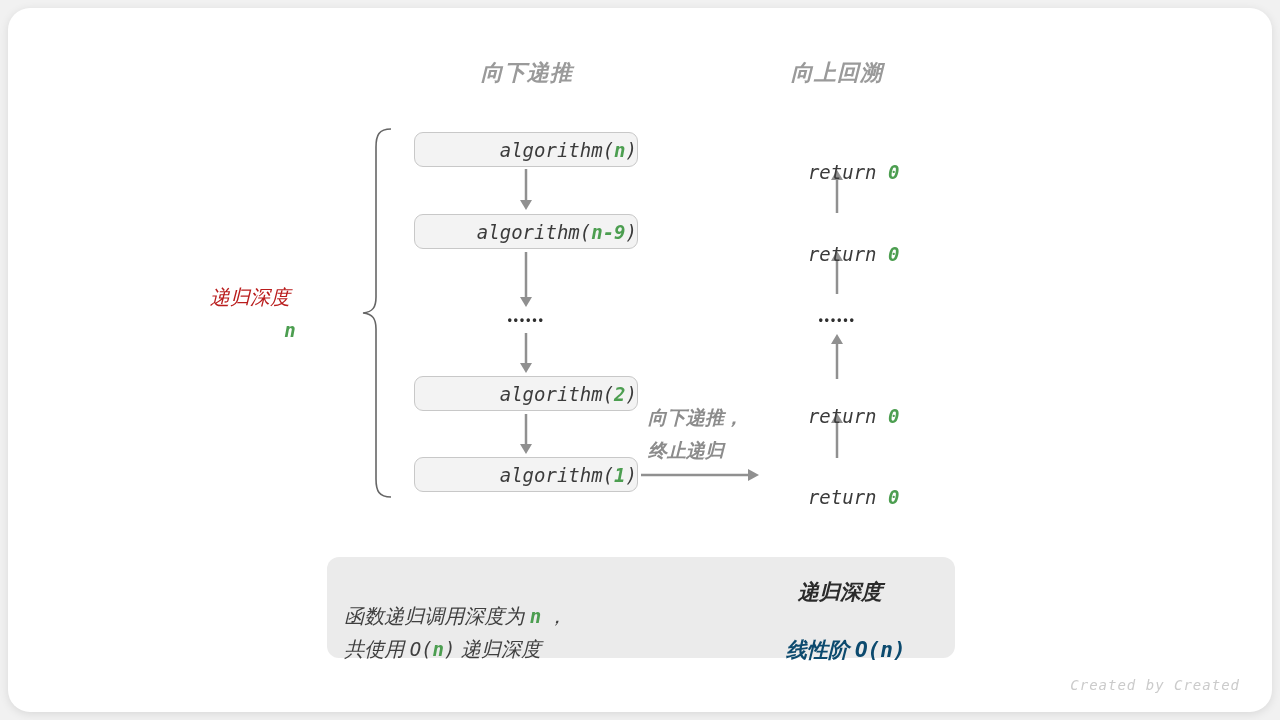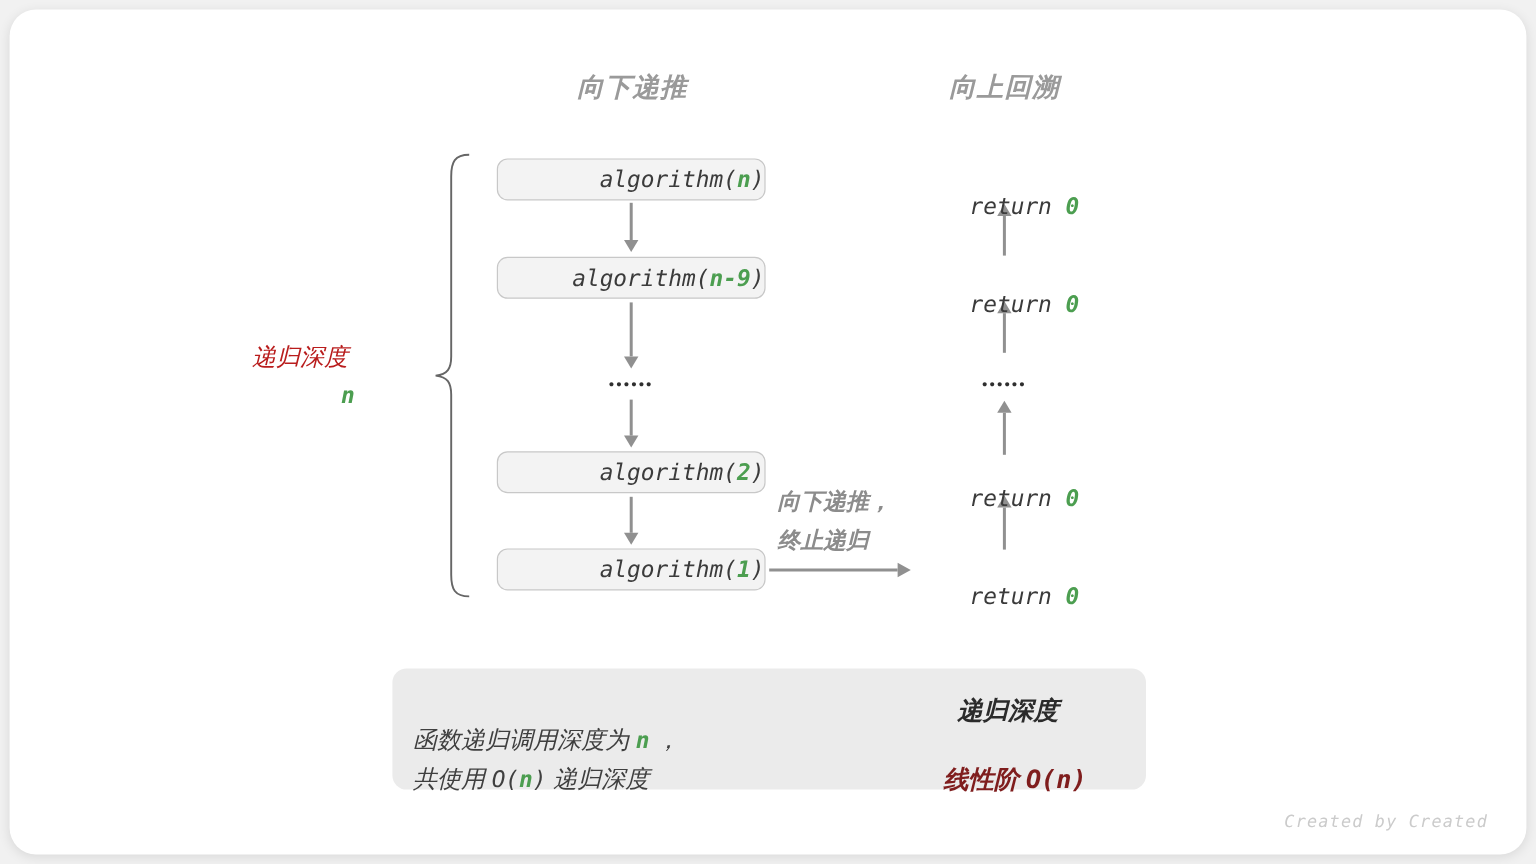--- a/index.html
+++ b/index.html
@@ -38,21 +38,21 @@
   .depth-label{left:210px;width:160px;text-align:left;font-size:20px;color:#b91c1c;z-index:3;}
   .depth-value{left:210px;width:160px;text-align:center;font-size:19px;z-index:3;}
   .note-line{font-size:19px;font-weight:bold;color:#8c8c8c;z-index:3;}
   .summary-box{
     left:327px;top:557px;width:628px;height:101px;
     background:#ebebeb;border-radius:12px;z-index:2;
   }
   .sum-left-line{left:333px;width:292px;font-size:20px;color:#3f3f3f;z-index:3;white-space:pre;}
   .sum-left-line .code{font-size:19px;}
   .sum-right-title{left:740px;top:578px;width:200px;text-align:center;font-size:21px;font-weight:bold;color:#2b2b2b;z-index:3;}
-  .sum-right-result{left:740px;top:612px;width:200px;text-align:center;font-size:21px;font-weight:bold;color:#7f1d1d;z-index:3;white-space:pre;}
+  .sum-right-result{left:740px;top:612px;width:200px;text-align:center;font-size:21px;font-weight:bold;color:#0c4a6e;z-index:3;white-space:pre;}
   .sum-right-result .code{font-size:21px;font-weight:bold;}
   .credit{
     right:40px;top:677px;font-size:14px;color:#cbcbcb;
     letter-spacing:1px;z-index:3;
   }
   svg.overlay{position:absolute;left:0;top:0;z-index:2;pointer-events:none;}
 </style>
 </head>
 <body>
 

